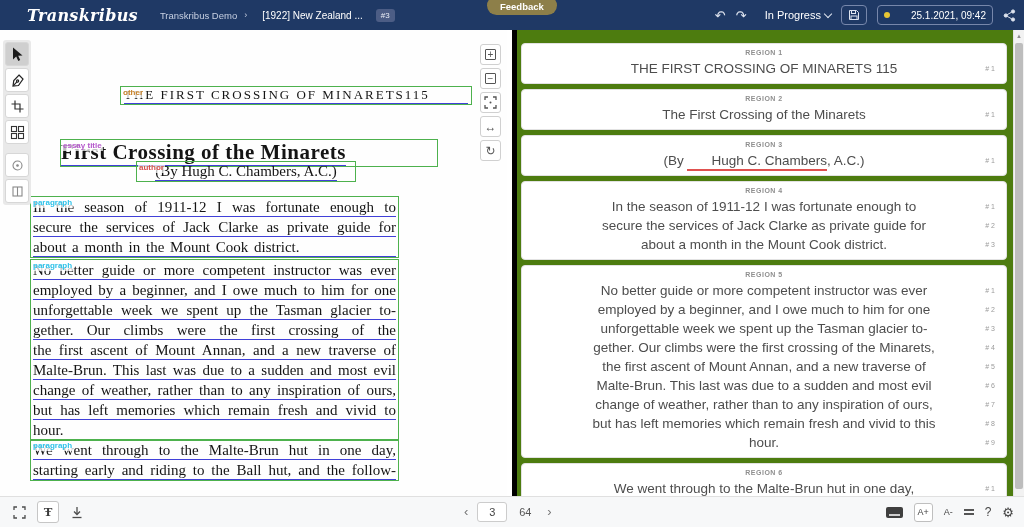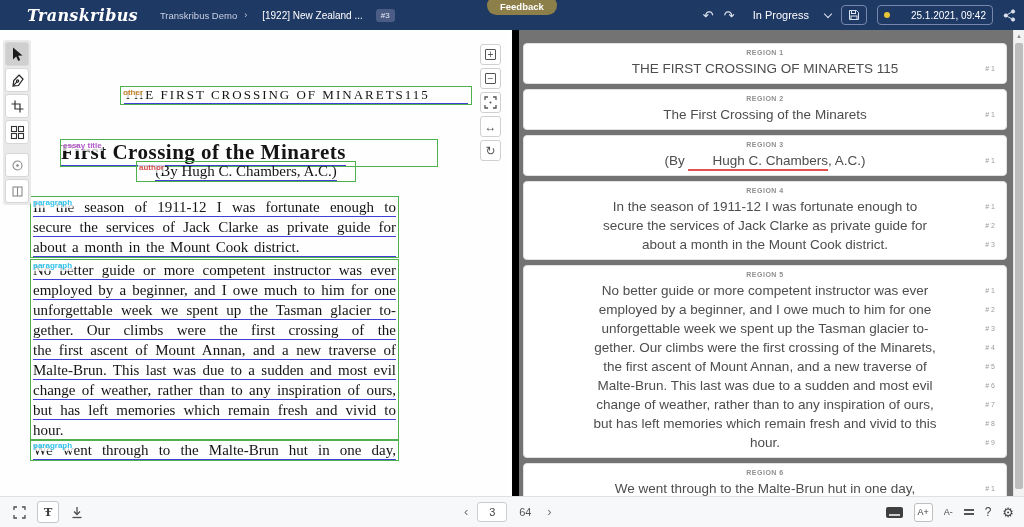--- a/index.html
+++ b/index.html
@@ -16,21 +16,21 @@
   .crumb-sep { font-size:9px; color:#c7d0e2; }
   .crumb-doc { font-size:10px; color:#fff; margin-left:8px; }
   .doc-badge { background:#4c5d85; color:#e8ecf5; font-size:8px; border-radius:3px;
     padding:2px 5px; margin-left:6px; }
   .feedback-pill { position:absolute; left:487px; top:-4px; background:#8d7f49;
     color:#fff; font-size:9.5px; font-weight:bold; padding:5px 13px 3px 13px;
     border-radius:10px; z-index:45; }
   .tb-right { position:absolute; right:8px; top:0; height:30px; display:flex;
     align-items:center; gap:10px; }
   .tb-ico { font-size:13px; color:#dfe5f0; line-height:1; cursor:default; }
-  .status-wrap { display:flex; align-items:center; gap:16px; margin-left:8px; }
+  .status-wrap { display:flex; align-items:center; gap:4px; margin-left:8px; }
   .status-label { font-size:11px; color:#fff; }
   .chev { width:6px; height:6px; border-right:1.5px solid #dfe5f0;
     border-bottom:1.5px solid #dfe5f0; transform:rotate(45deg); margin-top:-3px; }
   .tb-box { border:1px solid #7787ab; border-radius:4px; height:20px;
     display:flex; align-items:center; padding:0 6px; gap:21px; }
   .dot { width:6px; height:6px; border-radius:50%; background:#e7c634; }
   .date-label { font-size:10px; color:#fff; white-space:nowrap; }
 
   
   .left-toolbar { position:absolute; left:3px; top:40px; z-index:20;
@@ -75,21 +75,21 @@
   .doc-author-text { display:inline-block; font-size:15px; line-height:18px;
     border-bottom:1.5px solid #4040d8; }
   .doc-para { left:30px; top:0; width:369px; padding:0 2px; }
   .p1 { top:166px; } .p2 { top:229px; } .p3 { top:409px; }
   .doc-line { font-size:15px; line-height:20px; height:20px; white-space:nowrap;
     border-bottom:1.2px solid #4040d8; word-spacing:2px; overflow:hidden; }
   .doc-line.stretch { text-align:justify; text-align-last:justify; white-space:normal; }
 
   
   .transcript { position:absolute; left:512px; top:30px; width:501px; height:466px;
-    background:#737373; border-left:7px solid #000000; padding-top:13px; overflow:hidden;
+    background:#4d7c0f; border-left:5px solid #000000; padding-top:13px; overflow:hidden;
     z-index:8; }
   .region-card { position:relative; margin:0 6px 5px 4px; border:1px solid #e2e2e2;
     border-radius:4px; padding:4px 42px 5px 42px; background:#fff; }
   .region-label { text-align:center; font-size:7px; font-weight:bold; color:#8f8f8f;
     letter-spacing:0.5px; line-height:9px; margin-bottom:2px; }
   .region-line { text-align:center; font-size:13.5px; color:#4d4d4d; line-height:19px; }
   .region-nums { position:absolute; right:11px; top:15px; }
   .region-num { font-size:7px; color:#9b9b9b; line-height:19px; text-align:right; }
   .spell-underline { border-bottom:2px solid #e0514f; padding-bottom:1px;padding-left:24px; }
 
@@ -209,20 +209,21 @@
       <div class="doc-line stretch">gether. Our climbs were the first crossing of the Minarets,</div>
       <div class="doc-line stretch">the first ascent of Mount Annan, and a new traverse of</div>
       <div class="doc-line stretch">Malte-Brun. This last was due to a sudden and most evil</div>
       <div class="doc-line stretch">change of weather, rather than to any inspiration of ours,</div>
       <div class="doc-line stretch">but has left memories which remain fresh and vivid to this</div>
       <div class="doc-line">hour.</div>
     </div>
   <div class="doc-region doc-para p3">
       <span class="tag tag-paragraph">paragraph</span>
       <div class="doc-line stretch">We went through to the Malte-Brun hut in one day,</div>
+      <div class="doc-line stretch">starting early and riding to the Ball hut, and the follow-</div>
     </div>
 </div>
 
 <div class="left-toolbar">
   <div class="tool-btn active">
     <svg width="16" height="16" viewBox="0 0 16 16">
       <path d="M4 1.5 L4 13.5 L7.2 10.6 L9.3 15 L11.2 14.1 L9.2 9.8 L13.5 9.4 Z" fill="#1b1b1b"></path>
     </svg>
   </div>
   <div class="tool-btn">

